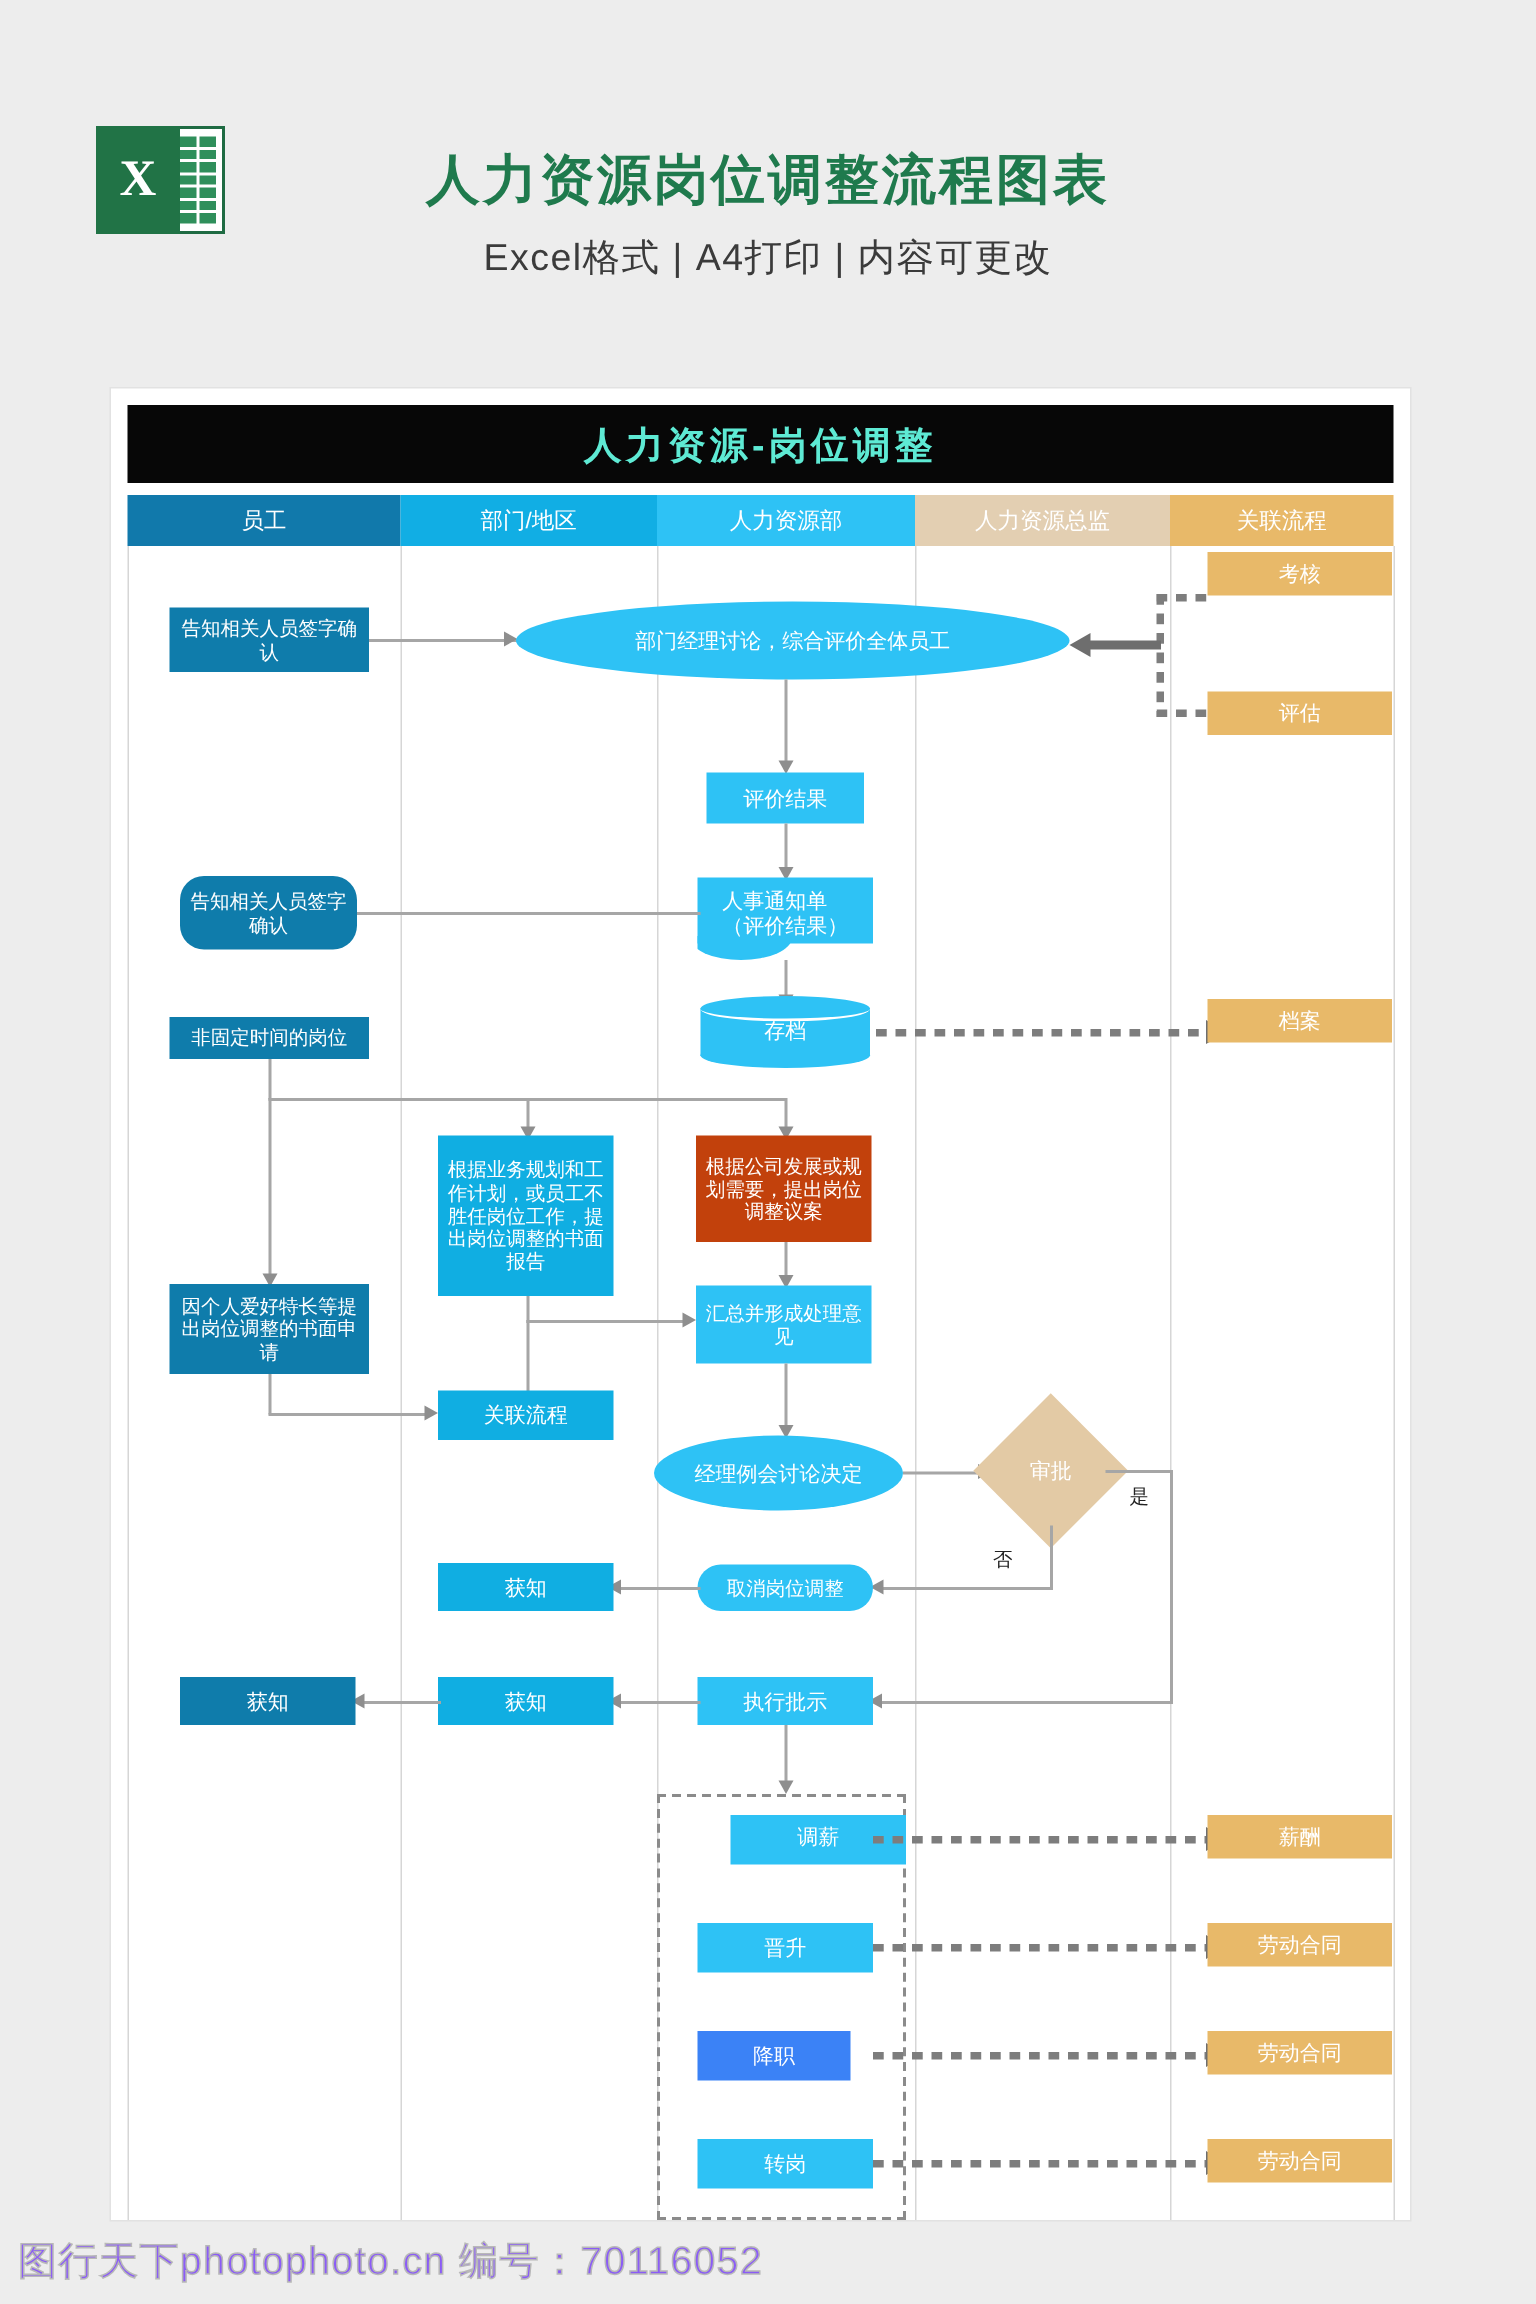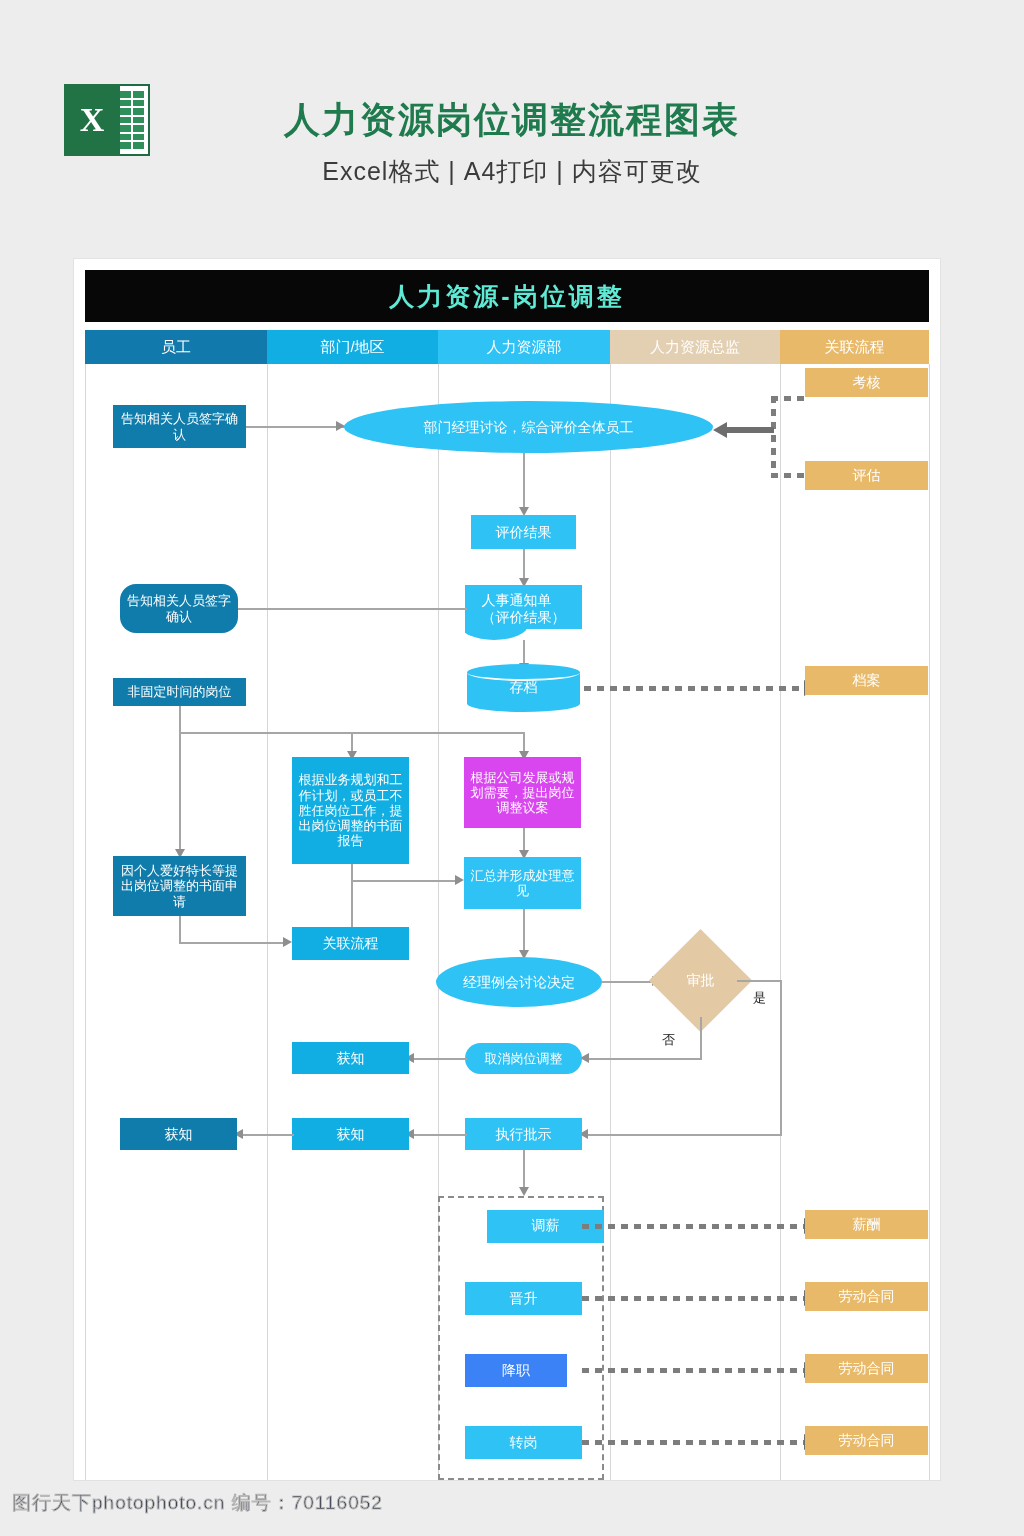--- a/index.html
+++ b/index.html
@@ -112,22 +112,22 @@
   .dlnv { width:5px; background-image:linear-gradient(to bottom,#7d7d7d 0 7px,transparent 7px 13px); background-size:5px 13px; }
   .arwbig-l { position:absolute; width:0;height:0; border-top:8px solid transparent; border-bottom:8px solid transparent; border-right:14px solid #6e6e6e; }
   .arwbig-r { position:absolute; width:0;height:0; border-top:8px solid transparent; border-bottom:8px solid transparent; border-left:14px solid #6e6e6e; }
 
   .groupbox { position:absolute; border:2px dashed #8b8b8b; }
 
   .yn { position:absolute; font-size:13px; color:#222; }
 
   
   #footer {
-    position:absolute; left:12px; top:1490px; font-size:19px;
-    color:#0f172a; letter-spacing:1px;
+    position:absolute; left:12px; top:1490px; font-size:26px;
+    color:#8b5cf6; letter-spacing:1px;
     -webkit-text-stroke:1px #b8b8b8;
   }
 </style>
 </head>
 <body>
 
 <div id="banner">
   <div id="excel-logo">
     <div class="doc">
       <div class="rows">
@@ -230,21 +230,21 @@
   <div class="ln lnh" style="left:105px;top:473px;width:345px;"></div>
   <div class="ln lnv" style="left:105px;top:473px;height:122px;"></div>
   <div class="arw arw-d" style="left:101px;top:590px;"></div>
   <div class="ln lnv" style="left:277px;top:473px;height:25px;"></div>
   <div class="arw arw-d" style="left:273px;top:492px;"></div>
   <div class="ln lnv" style="left:449px;top:473px;height:25px;"></div>
   <div class="arw arw-d" style="left:445px;top:492px;"></div>
 
   <div class="node n-rect" style="left:218px;top:498px;width:117px;height:107px;background:#10aee2;font-size:13px;">根据业务规划和工作计划，或员工不胜任岗位工作，提出岗位调整的书面报告</div>
 
-  <div class="node n-rect" style="left:390px;top:498px;width:117px;height:71px;background:#d946ef;font-size:13px;">根据公司发展或规划需要，提出岗位调整议案</div>
+  <div class="node n-rect" style="left:390px;top:498px;width:117px;height:71px;background:#c2410c;font-size:13px;">根据公司发展或规划需要，提出岗位调整议案</div>
 
   <div class="node n-rect" style="left:39px;top:597px;width:133px;height:60px;background:#0f7cab;font-size:13px;">因个人爱好特长等提出岗位调整的书面申请</div>
 
   <div class="ln lnv" style="left:449px;top:569px;height:28px;"></div>
   <div class="arw arw-d" style="left:445px;top:591px;"></div>
   <div class="node n-rect" style="left:390px;top:598px;width:117px;height:52px;background:#2ec2f5;font-size:13px;">汇总并形成处理意见</div>
 
   <div class="ln lnv" style="left:277px;top:605px;height:18px;"></div>
   <div class="ln lnh" style="left:277px;top:621px;width:107px;"></div>
   <div class="arw arw-r" style="left:381px;top:616px;"></div>

